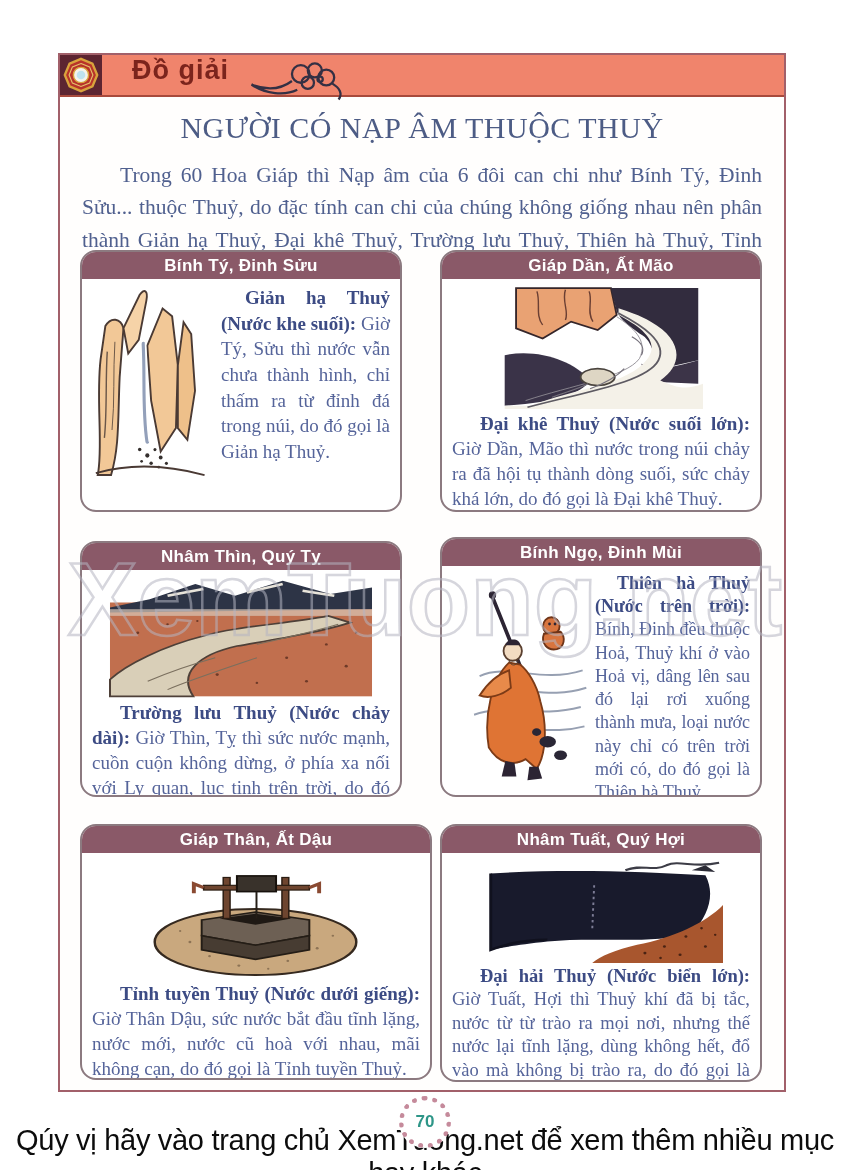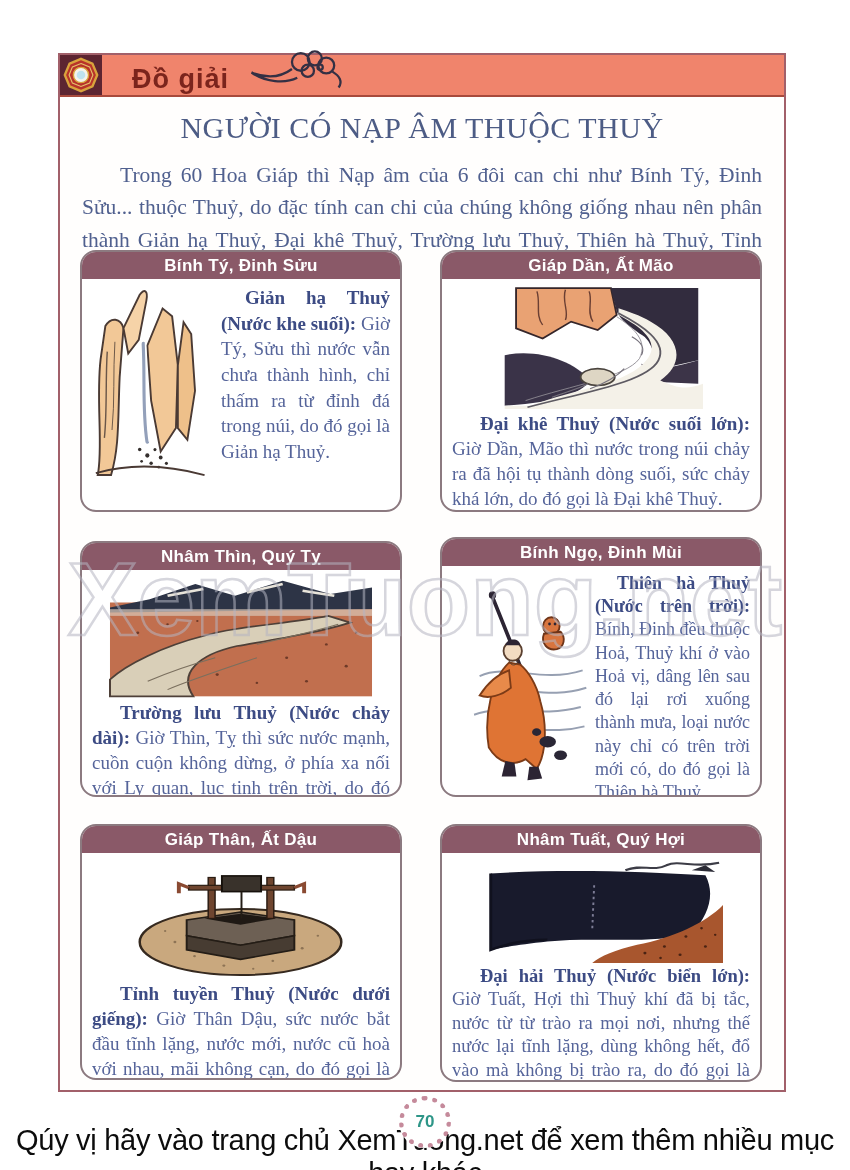--- a/index.html
+++ b/index.html
@@ -8,21 +8,21 @@
     font-family:"Liberation Serif", serif; overflow:hidden;
   }
   .frame {
     position:absolute; left:58px; top:53px; width:728px; height:1039px;
     border:2px solid #a2606a; box-sizing:border-box; background:#fffefd;
   }
   
   .header-bar {
     position:absolute; left:0; top:0; right:0; height:42px;
     background:#f0846c; border-bottom:2px solid #a84a3c;
-    display:flex; align-items:flex-end; box-sizing:border-box;
+    display:flex; align-items:flex-start; box-sizing:border-box;
   }
   .logo-box { width:42px; height:40px; flex:none; background:#5c2531; display:flex; align-items:center; justify-content:center; }
   .brand {
     margin-left:30px; font-family:"Liberation Sans", sans-serif;
     font-weight:bold; font-size:27px; color:#7b241c; letter-spacing:1px;
   }
   .cloud-wrap { margin-left:16px; margin-top:4px; }
 
   .doc-title {
     margin:56px 0 0 0; text-align:center; font-weight:normal;
@@ -48,21 +48,21 @@
   .fig-wrap { text-align:center; line-height:0; }
   .card-text {
     margin:2px 0 0 0; color:#55649a; text-align:justify;
     font-size:19px; line-height:1.32; text-indent:28px;
   }
   .term { font-weight:bold; color:#3c4b84; }
   .card1 { left:20px; top:195px; width:322px; height:262px; }
   .card2 { left:380px; top:195px; width:322px; height:262px; }
   .card3 { left:20px;  top:486px; width:322px; height:256px; }
   .card4 { left:380px; top:482px; width:322px; height:260px; }
-  .card5 { left:20px;  top:769px; width:322px; height:256px; }
+  .card5 { left:20px;  top:769px; width:352px; height:256px; }
   .card6 { left:380px; top:769px; width:322px; height:258px; }
   .card1 .card-text { font-size:19px; line-height:1.35; text-indent:24px; }
   .card4 .card-text { font-size:18px; line-height:1.29; text-indent:22px; }
   .card6 .card-text { font-size:18.5px; line-height:1.27; }
 
   
   .watermark {
     position:absolute; left:50%; top:540px; transform:translateX(-50%);
     font-family:"Liberation Sans", sans-serif; font-weight:bold;
     font-size:104px; white-space:nowrap; letter-spacing:0px;

